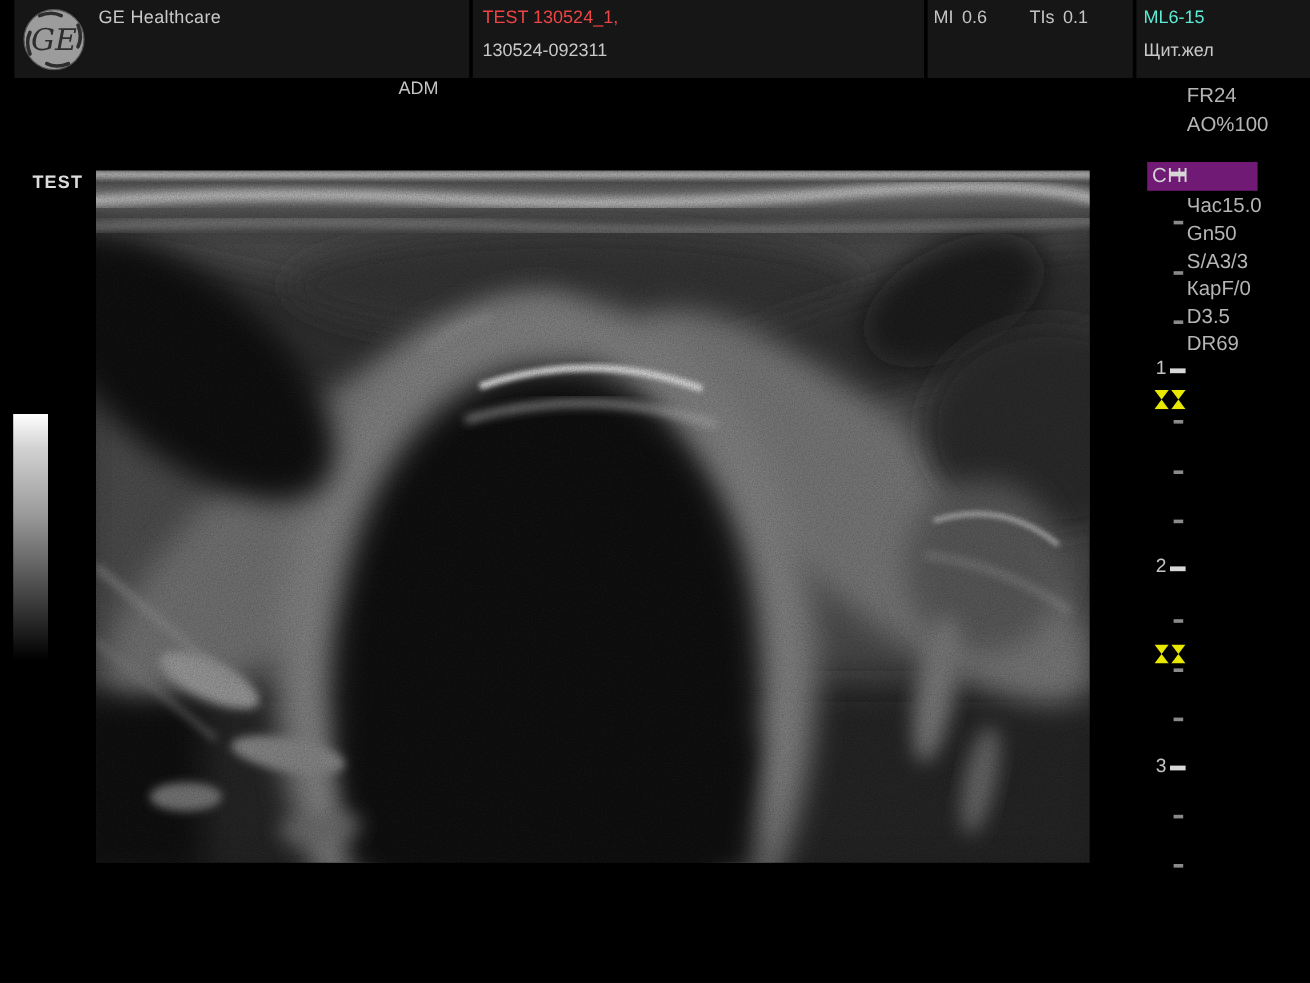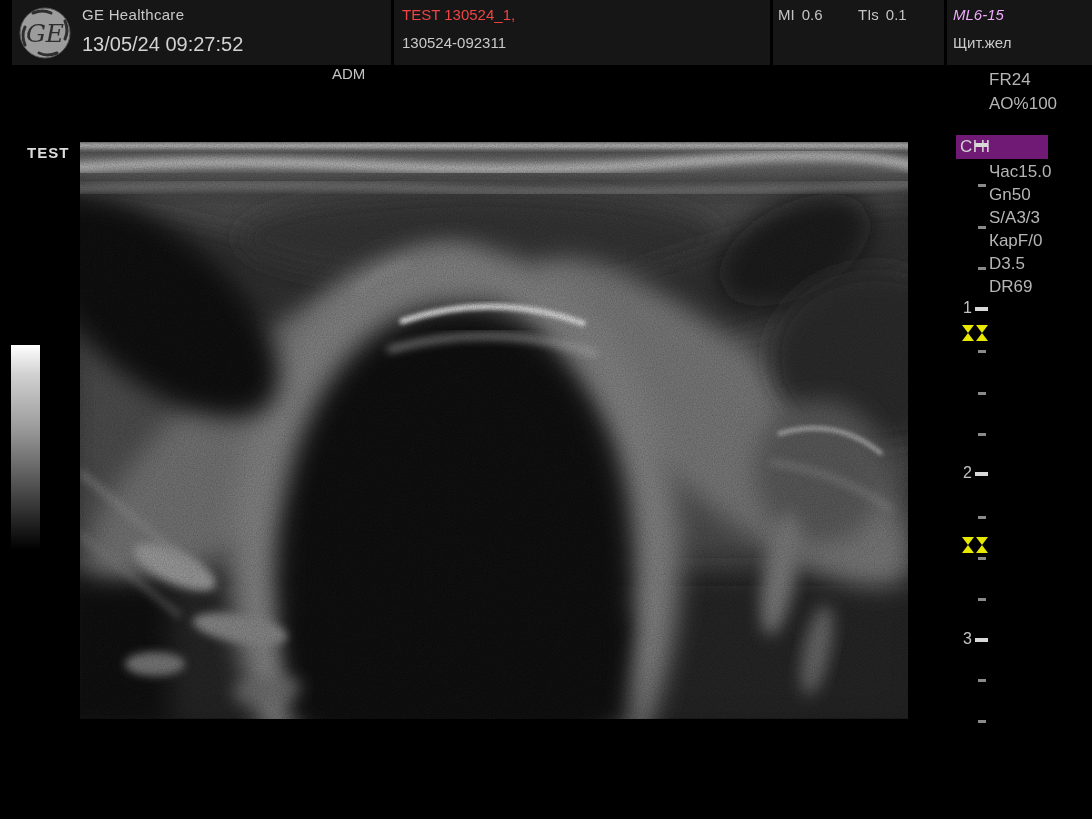--- a/index.html
+++ b/index.html
@@ -9,21 +9,21 @@
   .topbar{position:absolute;left:12px;top:0;width:1092px;height:65px;background:#161616;}
   .vdiv{position:absolute;top:0;width:3px;height:65px;background:#000;}
   .d1{left:379px}.d2{left:758px}.d3{left:932px}
   .t-brand{position:absolute;left:70px;top:6px;font-size:15px;color:#c9c9c9;letter-spacing:.3px;}
   .t-dt{position:absolute;left:70px;top:33px;font-size:20px;color:#d2d2d2;}
   .t-adm{position:absolute;left:320px;top:36px;font-size:15px;color:#c4c4c4;margin-top:29px;}
   .t-exam{position:absolute;left:390px;top:6px;font-size:15px;color:#ef4444;}
   .t-examid{position:absolute;left:390px;top:34px;font-size:15px;color:#c9c9c9;}
   .t-mi{position:absolute;left:766px;top:6px;font-size:15px;color:#c4c4c4;}
   .t-tis{position:absolute;left:846px;top:6px;font-size:15px;color:#c4c4c4;}
-  .t-probe{position:absolute;left:941px;top:6px;font-size:15px;color:#f0abfc;font-style:italic;}
+  .t-probe{position:absolute;left:941px;top:6px;font-size:15px;color:#5eead4;}
   .t-preset{position:absolute;left:941px;top:34px;font-size:15px;color:#c9c9c9;}
   .pair span.val{margin-left:7px;}
   .ge-logo{position:absolute;left:7px;top:7px;}
   
   .logiq{position:absolute;left:27px;top:144px;font-size:15px;font-weight:bold;
          color:#dcdcdc;letter-spacing:1px;}
   .graybar{position:absolute;left:11px;top:345px;width:29px;height:205px;
            background:linear-gradient(to bottom,#ffffff 0%,#d2d2d2 14%,#9c9c9c 40%,
                       #5a5a5a 65%,#232323 86%,#000 100%);}
   
@@ -49,21 +49,20 @@
       <circle cx="26" cy="26" r="25" fill="#9c9c9c" stroke="#555" stroke-width="1"></circle>
       <g fill="none" stroke="#2e2e2e" stroke-width="3" stroke-linecap="round">
         <path d="M14,6 q10,-4 18,0"></path>
         <path d="M46,14 q4,10 0,18" transform="rotate(0 26 26)"></path>
         <path d="M38,46 q-10,4 -18,0"></path>
         <path d="M6,38 q-4,-10 0,-18"></path>
       </g>
       <text x="26" y="35" font-family="DejaVu Serif, serif" font-style="italic" font-size="25" fill="#2e2e2e" text-anchor="middle">GE</text>
     </svg>
     <div class="t-brand">GE Healthcare</div>
-    <div class="t-dt">13/05/24 09:27:52</div>
     <div class="t-adm">ADM</div>
     <div class="vdiv d1"></div>
     <div class="t-exam">TEST 130524_1,</div>
     <div class="t-examid">130524-092311</div>
     <div class="vdiv d2"></div>
     <div class="t-mi pair">
       <span>MI</span><span class="val">0.6</span>
     </div>
     <div class="t-tis pair">
       <span>TIs</span><span class="val">0.1</span>

